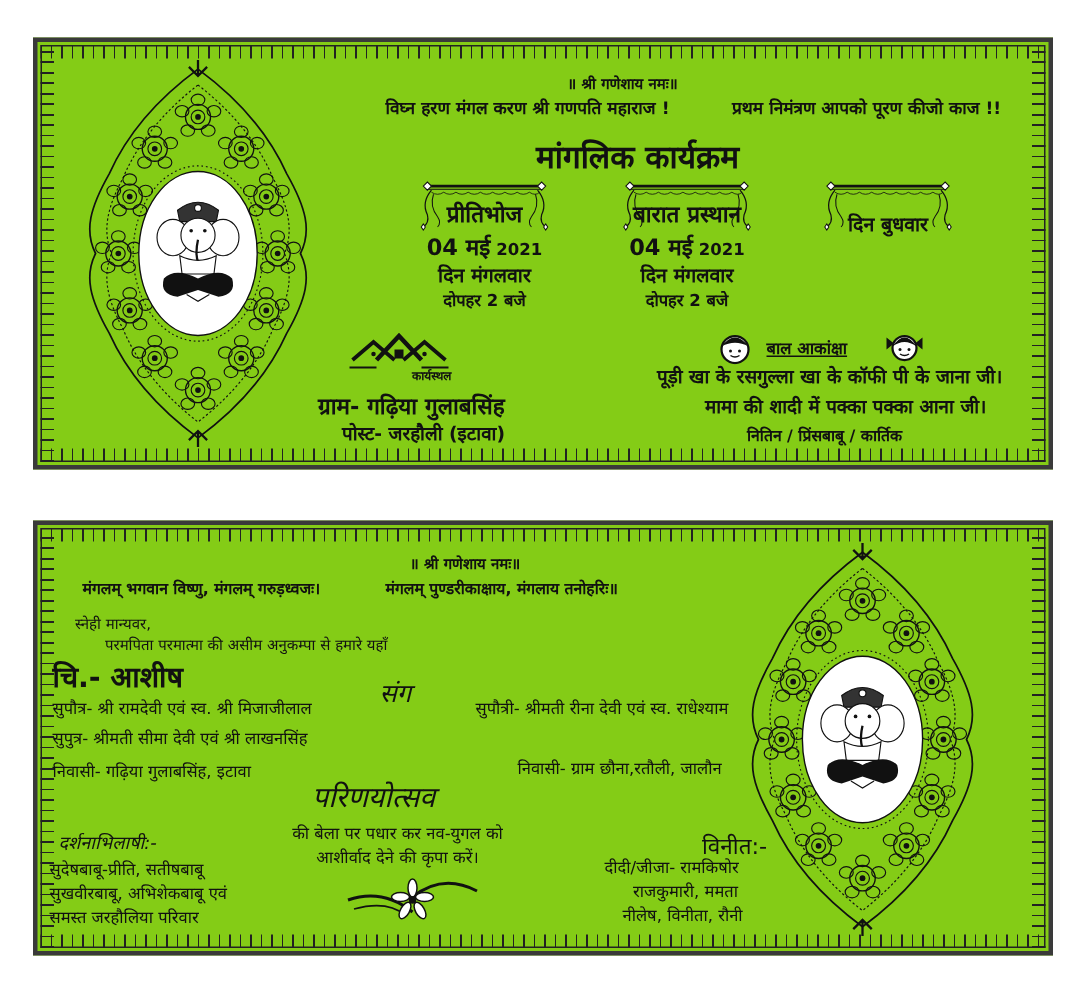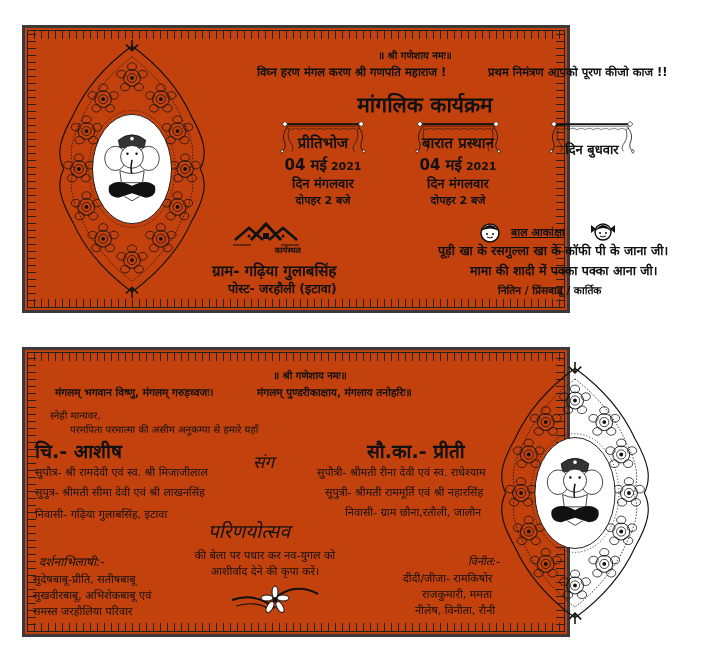--- a/index.html
+++ b/index.html
@@ -1,17 +1,17 @@
 <!DOCTYPE html>
 <html><head>
 <meta charset="utf-8">
 <style>
   html,body{margin:0;padding:0;background:#ffffff;}
   body{width:725px;height:661px;position:relative;overflow:hidden;font-family:"DejaVu Sans","Liberation Sans",sans-serif;color:#111;}
-  .card{position:absolute;left:22px;width:548px;box-sizing:border-box;border:3px solid #3a3a3a;background:#c2410c;}
+  .card{position:absolute;left:22px;width:680px;box-sizing:border-box;border:3px solid #3a3a3a;background:#84cc16;}
   .card-top{top:25px;height:288px;}
   .card-bottom{top:347px;height:290px;}
   .border-band{position:absolute;inset:2px;border:9px solid transparent;
     background:
       repeating-linear-gradient(90deg,#222 0 1px,transparent 1px 7px) top/100% 9px no-repeat,
       repeating-linear-gradient(90deg,#222 0 1px,transparent 1px 7px) bottom/100% 9px no-repeat,
       repeating-linear-gradient(0deg,#222 0 1px,transparent 1px 7px) left/9px 100% no-repeat,
       repeating-linear-gradient(0deg,#222 0 1px,transparent 1px 7px) right/9px 100% no-repeat;
     background-origin:border-box;}
   .border-band::before{content:"";position:absolute;inset:-9px;border:1px solid #222;}
@@ -182,23 +182,21 @@
   <div class="abs t" style="left:25px;top:58px;font-size:10px;">स्नेही मान्यवर,</div>
   <div class="abs t" style="left:45px;top:72px;font-size:10px;">परमपिता परमात्मा की असीम अनुकम्पा से हमारे यहाँ</div>
 
   <div class="abs t" style="left:10px;top:88px;font-size:19px;font-weight:bold;">चि.- आशीष</div>
   <div class="abs t" style="left:10px;top:114px;font-size:11px;text-align:center;">सुपौत्र- श्री रामदेवी एवं स्व. श्री मिजाजीलाल</div>
   <div class="abs t" style="left:10px;top:134px;font-size:11px;">सुपुत्र- श्रीमती सीमा देवी एवं श्री लाखनसिंह</div>
   <div class="abs t" style="left:10px;top:156px;font-size:11px;">निवासी- गढ़िया गुलाबसिंह, इटावा</div>
 
   <div class="abs t" style="left:228px;top:100px;font-size:17px;font-family:'DejaVu Serif',serif;font-style:italic;">संग</div>
 
-  <div class="abs t" style="left:342px;top:88px;font-size:19px;font-weight:bold;">सौ.का.- प्रीती</div>
   <div class="abs t" style="left:292px;top:114px;font-size:11px;">सुपौत्री- श्रीमती रीना देवी एवं स्व. राधेश्याम</div>
-  <div class="abs t" style="left:300px;top:134px;font-size:11px;">सुपुत्री- श्रीमती राममूर्ति एवं श्री नहारसिंह</div>
   <div class="abs t" style="left:320px;top:154px;font-size:11px;">निवासी- ग्राम छौना,रतौली, जालौन</div>
 
   <svg class="mandala" style="left:462px;top:12px" width="176" height="262" viewBox="0 0 200 340">
     <use href="#mandala"></use>
   </svg>
 
   <div class="abs t" style="left:183px;top:168px;font-size:19px;font-family:'DejaVu Serif',serif;font-style:italic;">परिणयोत्सव</div>
   <div class="abs center t" style="left:150px;width:180px;top:197px;font-size:11px;">की बेला पर पधार कर नव-युगल को</div>
   <div class="abs center t" style="left:150px;width:180px;top:213px;font-size:11px;">आशीर्वाद देने की कृपा करें।</div>
   <svg class="abs" style="left:205px;top:232px" width="90" height="32" viewBox="0 0 90 32">
@@ -212,17 +210,17 @@
       <ellipse cx="-8" cy="-2" rx="6" ry="3" fill="#fff" stroke="#111"></ellipse>
       <circle r="2.5" fill="#111"></circle>
     </g>
   </svg>
 
   <div class="abs t" style="left:14px;top:203px;font-size:12px;font-style:italic;">दर्शनाभिलाषी:-</div>
   <div class="abs t" style="left:8px;top:221px;font-size:11px;">सुदेषबाबू-प्रीति, सतीषबाबू</div>
   <div class="abs t" style="left:8px;top:237px;font-size:11px;">सुखवीरबाबू, अभिशेकबाबू एवं</div>
   <div class="abs t" style="left:8px;top:253px;font-size:11px;">समस्त जरहौलिया परिवार</div>
 
-  <div class="abs t" style="left:443px;top:203px;font-size:11px;font-style:italic;">विनीत:-</div>
+  <div class="abs t" style="left:443px;top:203px;font-size:15px;">विनीत:-</div>
   <div class="abs t" style="left:378px;top:220px;font-size:11px;">दीदी/जीजा- रामकिषोर</div>
   <div class="abs t" style="left:397px;top:236px;font-size:11px;">राजकुमारी, ममता</div>
   <div class="abs t" style="left:390px;top:252px;font-size:11px;">नीलेष, विनीता, रौनी</div>
 </div>
 
 </body></html>

